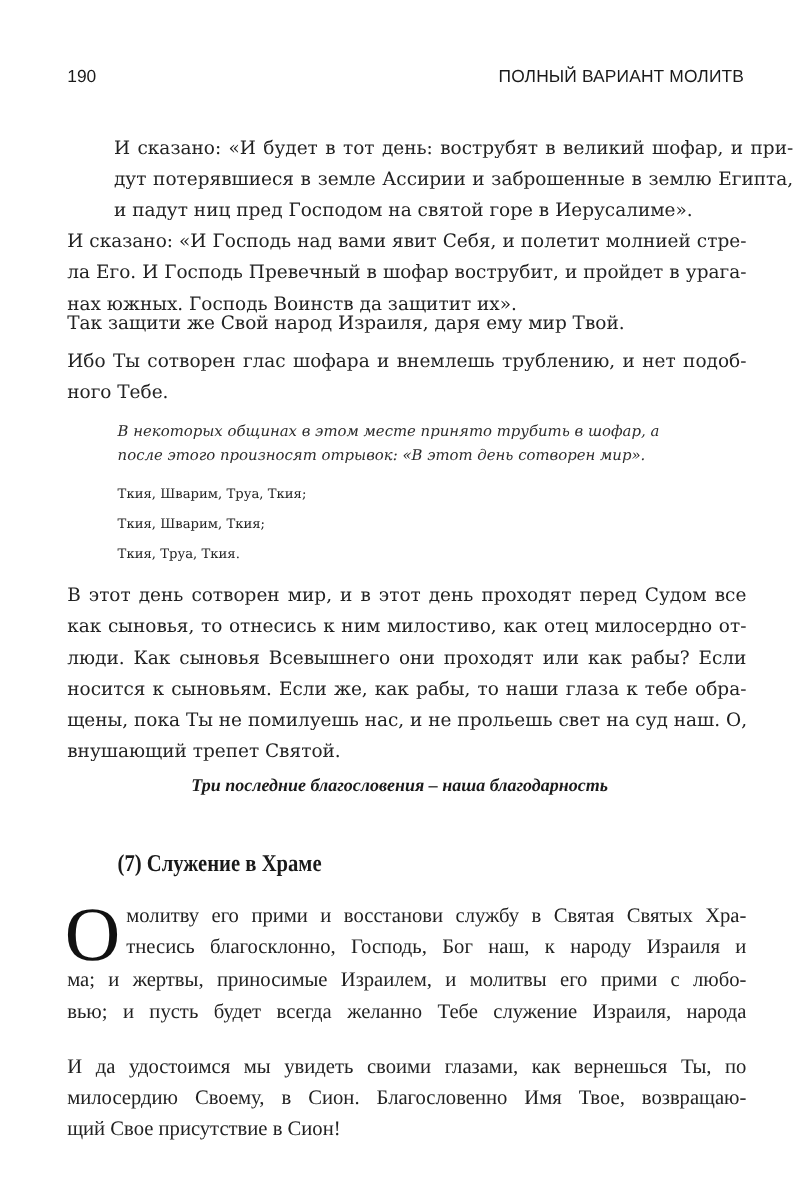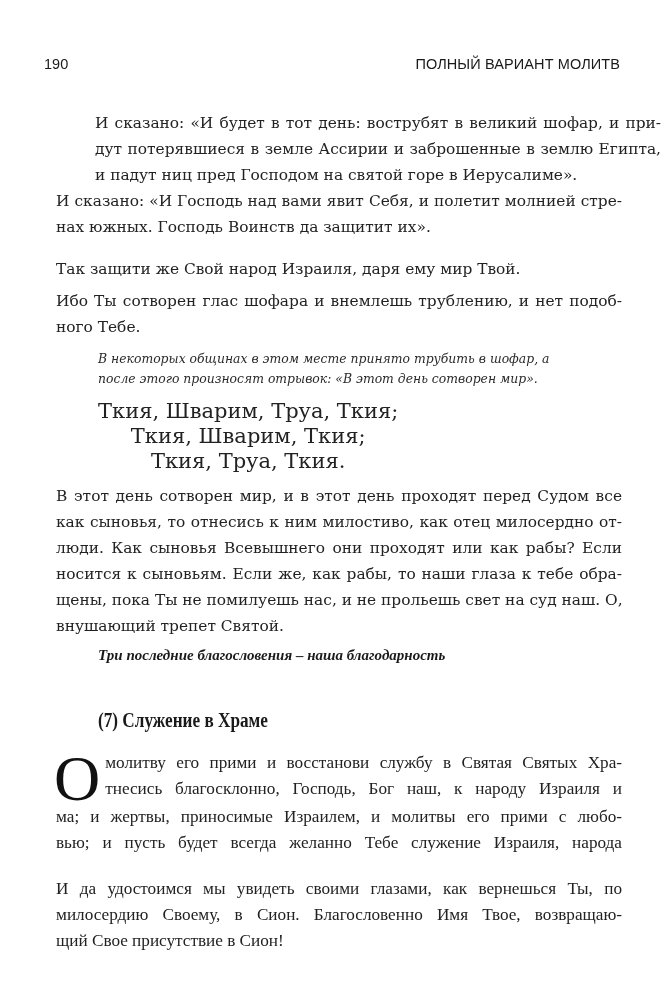--- a/index.html
+++ b/index.html
@@ -1,29 +1,29 @@
 <!DOCTYPE html>
 <html><head>
 <meta charset="utf-8">
 <style>
   html, body { margin: 0; padding: 0; background: #ffffff; }
   body { width: 666px; height: 999px; position: relative; overflow: hidden; color: #1e1e1e; }
   .page { position: absolute; left: 0; top: 0; width: 666px; height: 999px; }
-  .running-head { position: absolute; top: 56px; left: 44px; right: 46px; height: 20px;
+  .running-head { position: absolute; top: 56px; left: 56px; right: 46px; height: 20px;
     font-family: "Liberation Sans", sans-serif; font-size: 14.5px; color: #1a1a1a; }
   .page-number { position: absolute; left: 0; top: 0; }
   .running-title { position: absolute; right: 0; top: 0; letter-spacing: 0.1px; }
   .body-text { position: absolute; left: 56px; width: 566px;
     font-family: "DejaVu Serif", serif; font-size: 15.4px; line-height: 26px;
     color: #222; text-align: justify; }
   .note { position: absolute; left: 98px; width: 480px;
     font-family: "DejaVu Serif", serif; font-style: italic; font-size: 12.4px;
     line-height: 20px; color: #2a2a2a; }
   .blow-lines { position: absolute; left: 98px; font-family: "DejaVu Serif", serif;
-    font-size: 21px; line-height: 25px; color: #222; text-align: center; }
+    font-size: 11px; line-height: 25px; color: #222; }
   .blow-line { display: block; white-space: nowrap; }
   .section-note { position: absolute; left: 98px; width: 470px;
     font-family: "Liberation Serif", serif; font-style: italic; font-weight: bold;
     font-size: 15px; line-height: 20px; color: #1a1a1a; }
   .section-heading { position: absolute; left: 98px; top: 707px;
     font-family: "Liberation Serif", serif; font-weight: bold; font-size: 20px;
     line-height: 26px; color: #1a1a1a; transform: scaleX(0.86); transform-origin: left; }
   .temple-text { position: absolute; left: 56px; width: 566px;
     font-family: "Liberation Serif", serif; font-size: 17.2px; line-height: 26px;
     color: #222; text-align: justify; }
@@ -43,20 +43,21 @@
   </div>
 
   <div class="body-text" style="top:110px;margin-left:39px;">
     <span class="l">И сказано: «И будет в тот день: вострубят в великий шофар, и при-</span>
     <span class="l">дут потерявшиеся в земле Ассирии и заброшенные в землю Египта,</span>
     <span class="l last">и падут ниц пред Господом на святой горе в Иерусалиме».</span>
   </div>
 
   <div class="body-text" style="top:188px;">
     <span class="l">И сказано: «И Господь над вами явит Себя, и полетит молнией стре-</span>
+    <span class="l">ла Его. И Господь Превечный в шофар вострубит, и пройдет в урага-</span>
     <span class="l last">нах южных. Господь Воинств да защитит их».</span>
   </div>
 
   <div class="body-text" style="top:256px;">
     <span class="l last">Так защити же Свой народ Израиля, даря ему мир Твой.</span>
   </div>
 
   <div class="body-text" style="top:288px;">
     <span class="l">Ибо Ты сотворен глас шофара и внемлешь трублению, и нет подоб-</span>
     <span class="l last">ного Тебе.</span>
@@ -76,21 +77,21 @@
   <div class="body-text" style="top:483px;">
     <span class="l">В этот день сотворен мир, и в этот день проходят перед Судом все</span>
     <span class="l">как сыновья, то отнесись к ним милостиво, как отец милосердно от-</span>
     <span class="l">люди. Как сыновья Всевышнего они проходят или как рабы? Если</span>
     <span class="l">носится к сыновьям. Если же, как рабы, то наши глаза к тебе обра-</span>
     <span class="l">щены, пока Ты не помилуешь нас, и не прольешь свет на суд наш. О,</span>
     <span class="l last">внушающий трепет Святой.</span>
   </div>
 
   <div class="section-note" style="top:645px;">
-    <span style="display:block;">Три последние благословения – наша благодарность</span>
+    <span style="display:block;text-align:center;">Три последние благословения – наша благодарность</span>
   </div>
 
   <div class="section-heading">(7) Служение в Храме</div>
 
   <div class="temple-text" style="top:750px;">
     <span class="dropcap">О</span>
     <span class="l">молитву его прими и восстанови службу в Святая Святых Хра-</span>
     <span class="l">тнесись благосклонно, Господь, Бог наш, к народу Израиля и</span>
     <span class="l" style="clear:left;">ма; и жертвы, приносимые Израилем, и молитвы его прими с любо-</span>
     <span class="l">вью; и пусть будет всегда желанно Тебе служение Израиля, народа</span>

